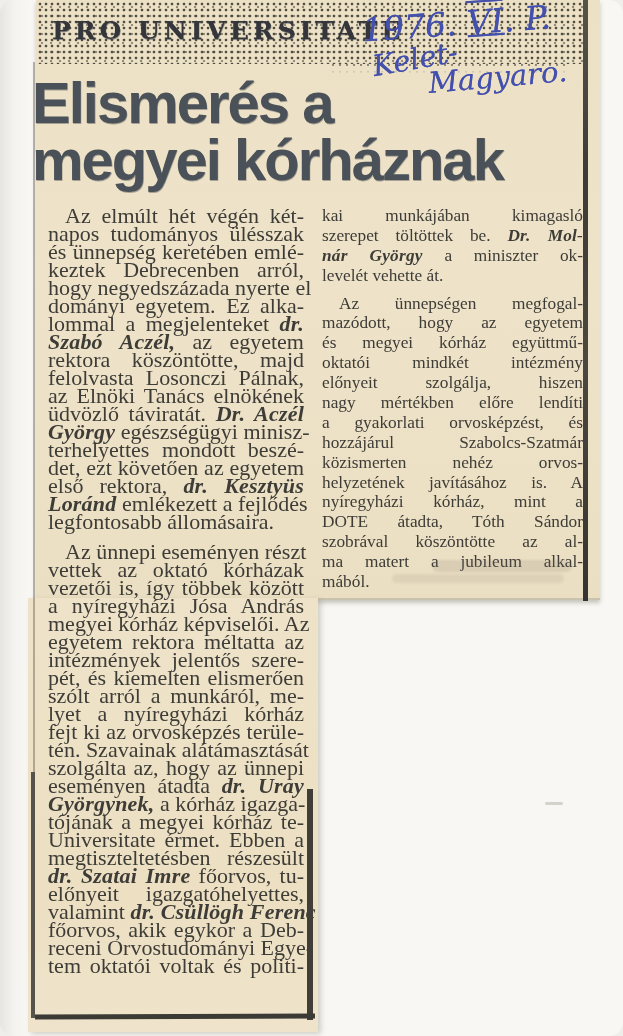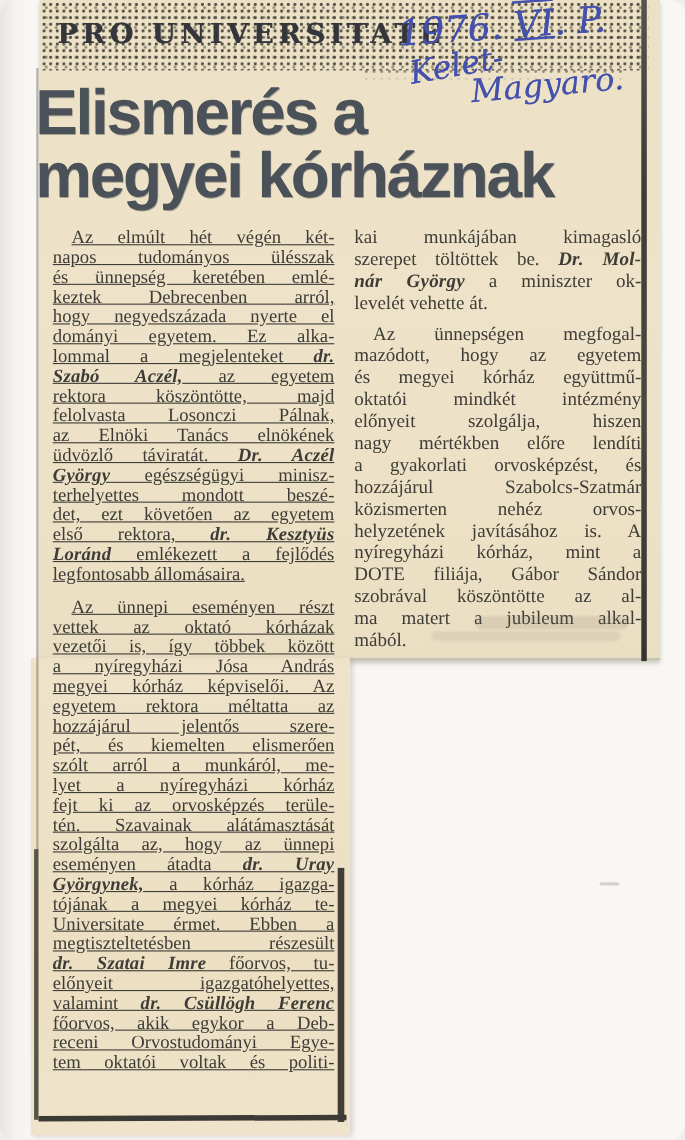--- a/index.html
+++ b/index.html
@@ -58,21 +58,21 @@
   }
   .hand-date{left:362px;top:4px;font-size:33px;transform:rotate(-4deg);}
   .hand-date .roman{text-decoration:overline underline;text-decoration-thickness:2px;}
   .hand-src1{left:372px;top:42px;font-size:29px;transform:rotate(-10deg);}
   .hand-src2{left:428px;top:60px;font-size:29px;transform:rotate(-5deg);}
   
   .col{
     position:absolute;z-index:4;color:#3e3c37;
     font-family:"Liberation Serif",serif;
   }
-  .col-left{left:48px;top:207px;width:256px;font-size:17px;text-decoration:underline;}
+  .col-left{left:48px;top:207px;width:256px;font-size:22px;}
   .col-right{left:322px;top:206px;width:261px;font-size:17.3px;}
   .col .line{
     text-align:justify;text-align-last:justify;
     white-space:nowrap; 
   }
   .col-left .line{height:18px;line-height:18px;}
   .col-right .line{height:19.9px;line-height:19.9px;}
   .col .line.flush{text-align-last:left;}
   .col .line.indent{padding-left:17px;}
   .col-left .para + .para{margin-top:12px;}
@@ -140,21 +140,21 @@
         <div class="line"><i>Loránd</i> emlékezett a fejlődés</div>
         <div class="line flush">legfontosabb állomásaira.</div>
       </div>
       <div class="para">
         <div class="line indent">Az ünnepi eseményen részt</div>
         <div class="line">vettek az oktató kórházak</div>
         <div class="line">vezetői is, így többek között</div>
         <div class="line">a nyíregyházi Jósa András</div>
         <div class="line">megyei kórház képviselői. Az</div>
         <div class="line">egyetem rektora méltatta az</div>
-        <div class="line">hozzájárul jelentős szere-</div>
+        <div class="line">intézmények jelentős szere-</div>
         <div class="line">pét, és kiemelten elismerően</div>
         <div class="line">szólt arról a munkáról, me-</div>
         <div class="line">lyet a nyíregyházi kórház</div>
         <div class="line">fejt ki az orvosképzés terüle-</div>
         <div class="line">tén. Szavainak alátámasztását</div>
         <div class="line">szolgálta az, hogy az ünnepi</div>
         <div class="line">eseményen átadta <i>dr. Uray</i></div>
         <div class="line"><i>Györgynek,</i> a kórház igazga-</div>
         <div class="line">tójának a megyei kórház te-</div>
         <div class="line">Universitate érmet. Ebben a</div>
@@ -179,21 +179,21 @@
         <div class="line">mazódott, hogy az egyetem</div>
         <div class="line">és megyei kórház együttmű-</div>
         <div class="line">oktatói mindkét intézmény</div>
         <div class="line">előnyeit szolgálja, hiszen</div>
         <div class="line">nagy mértékben előre lendíti</div>
         <div class="line">a gyakorlati orvosképzést, és</div>
         <div class="line">hozzájárul Szabolcs-Szatmár</div>
         <div class="line">közismerten nehéz orvos-</div>
         <div class="line">helyzetének javításához is. A</div>
         <div class="line">nyíregyházi kórház, mint a</div>
-        <div class="line">DOTE filiája, Gábor Sándor</div>
+        <div class="line">DOTE átadta, Tóth Sándor</div>
         <div class="line">szobrával köszöntötte az al-</div>
         <div class="line">ma matert a jubileum alkal-</div>
         <div class="line flush">mából.</div>
       </div>
     </div>
 
   <div class="rule rule-right"></div>
   <div class="rule rule-mid"></div>
   <div class="rule rule-left-thin"></div>
   <div class="rule rule-left-dark"></div>

